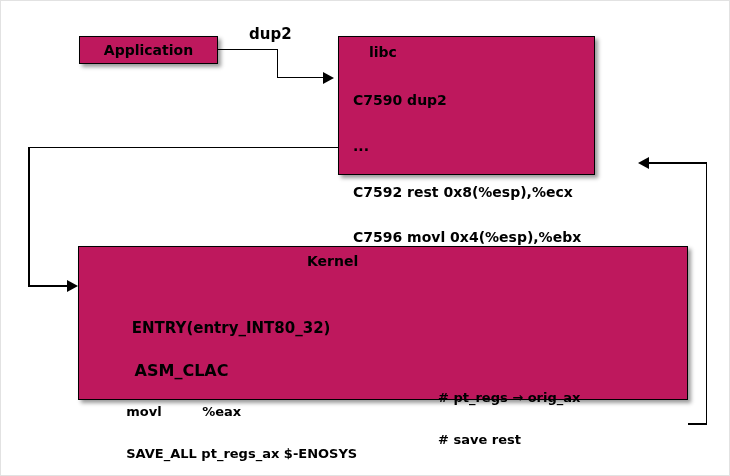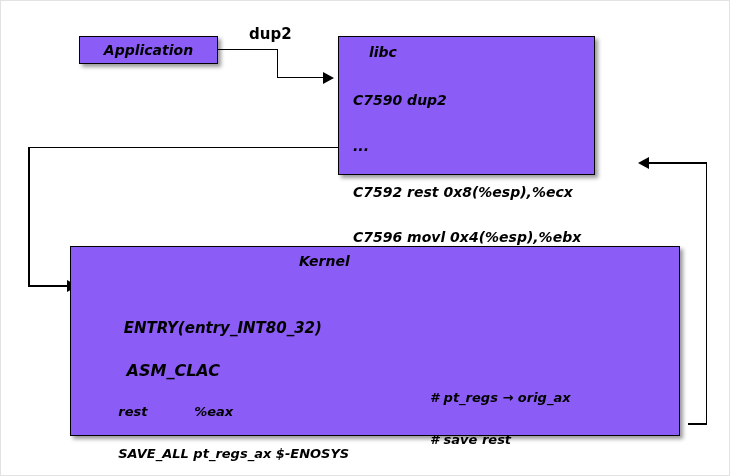--- a/index.html
+++ b/index.html
@@ -9,30 +9,29 @@
     background:#ffffff;
     border:1px solid #e2e2e2;
     box-sizing:border-box;
     font-family:"DejaVu Sans", sans-serif;
     font-weight:bold;
     color:#000;
     overflow:hidden;
   }
   .box{
     position:absolute;
-    background:#8b5cf6;
+    background:#be185d;
     border:1.5px solid #000;
     box-shadow:3px 3px 4px rgba(0,0,0,0.40);
     box-sizing:border-box;
-    font-style:italic;
   }
   .app-box{left:78px;top:35px;width:139px;height:28px;
     display:flex;align-items:center;justify-content:center;font-size:14px;}
   .libc-box{left:337px;top:35px;width:257px;height:139px;}
-  .kernel-box{left:69px;top:245px;width:610px;height:190px;}
+  .kernel-box{left:77px;top:245px;width:610px;height:154px;}
 
   .libc-title{position:absolute;left:30px;top:7px;font-size:14px;}
   .kernel-title{position:absolute;left:228px;top:6px;font-size:14px;}
 
   .libc-code{position:absolute;left:14px;top:26px;font-size:14px;line-height:15.2px;white-space:pre;}
   .kernel-code{position:absolute;left:11px;top:34px;font-size:13px;line-height:13.8px;white-space:pre;}
   .krow{position:relative;height:13.8px;}
   .krow .mn{display:inline-block;width:76px;}
   .row-entry{font-size:15px;}
   .row-small{font-size:16px;}
@@ -91,21 +90,21 @@
   <div class="box kernel-box">
     <span class="kernel-title">Kernel</span>
     <div class="kernel-code">
       <div class="krow row-entry">
         <span>ENTRY(entry_INT80_32)</span>
       </div>
       <div class="krow row-small">
         <span>ASM_CLAC</span>
       </div>
       <div class="krow">
-        <span class="mn">rest</span><span>%eax</span>
+        <span class="mn">movl</span><span>%eax</span>
         <span class="cmt cmt-a"># pt_regs → orig_ax</span>
       </div>
       <div class="krow">
         <span>SAVE_ALL pt_regs_ax $-ENOSYS</span>
         <span class="cmt cmt-a"># save rest</span>
       </div>
       <div class="krow">
         
       </div>
       

